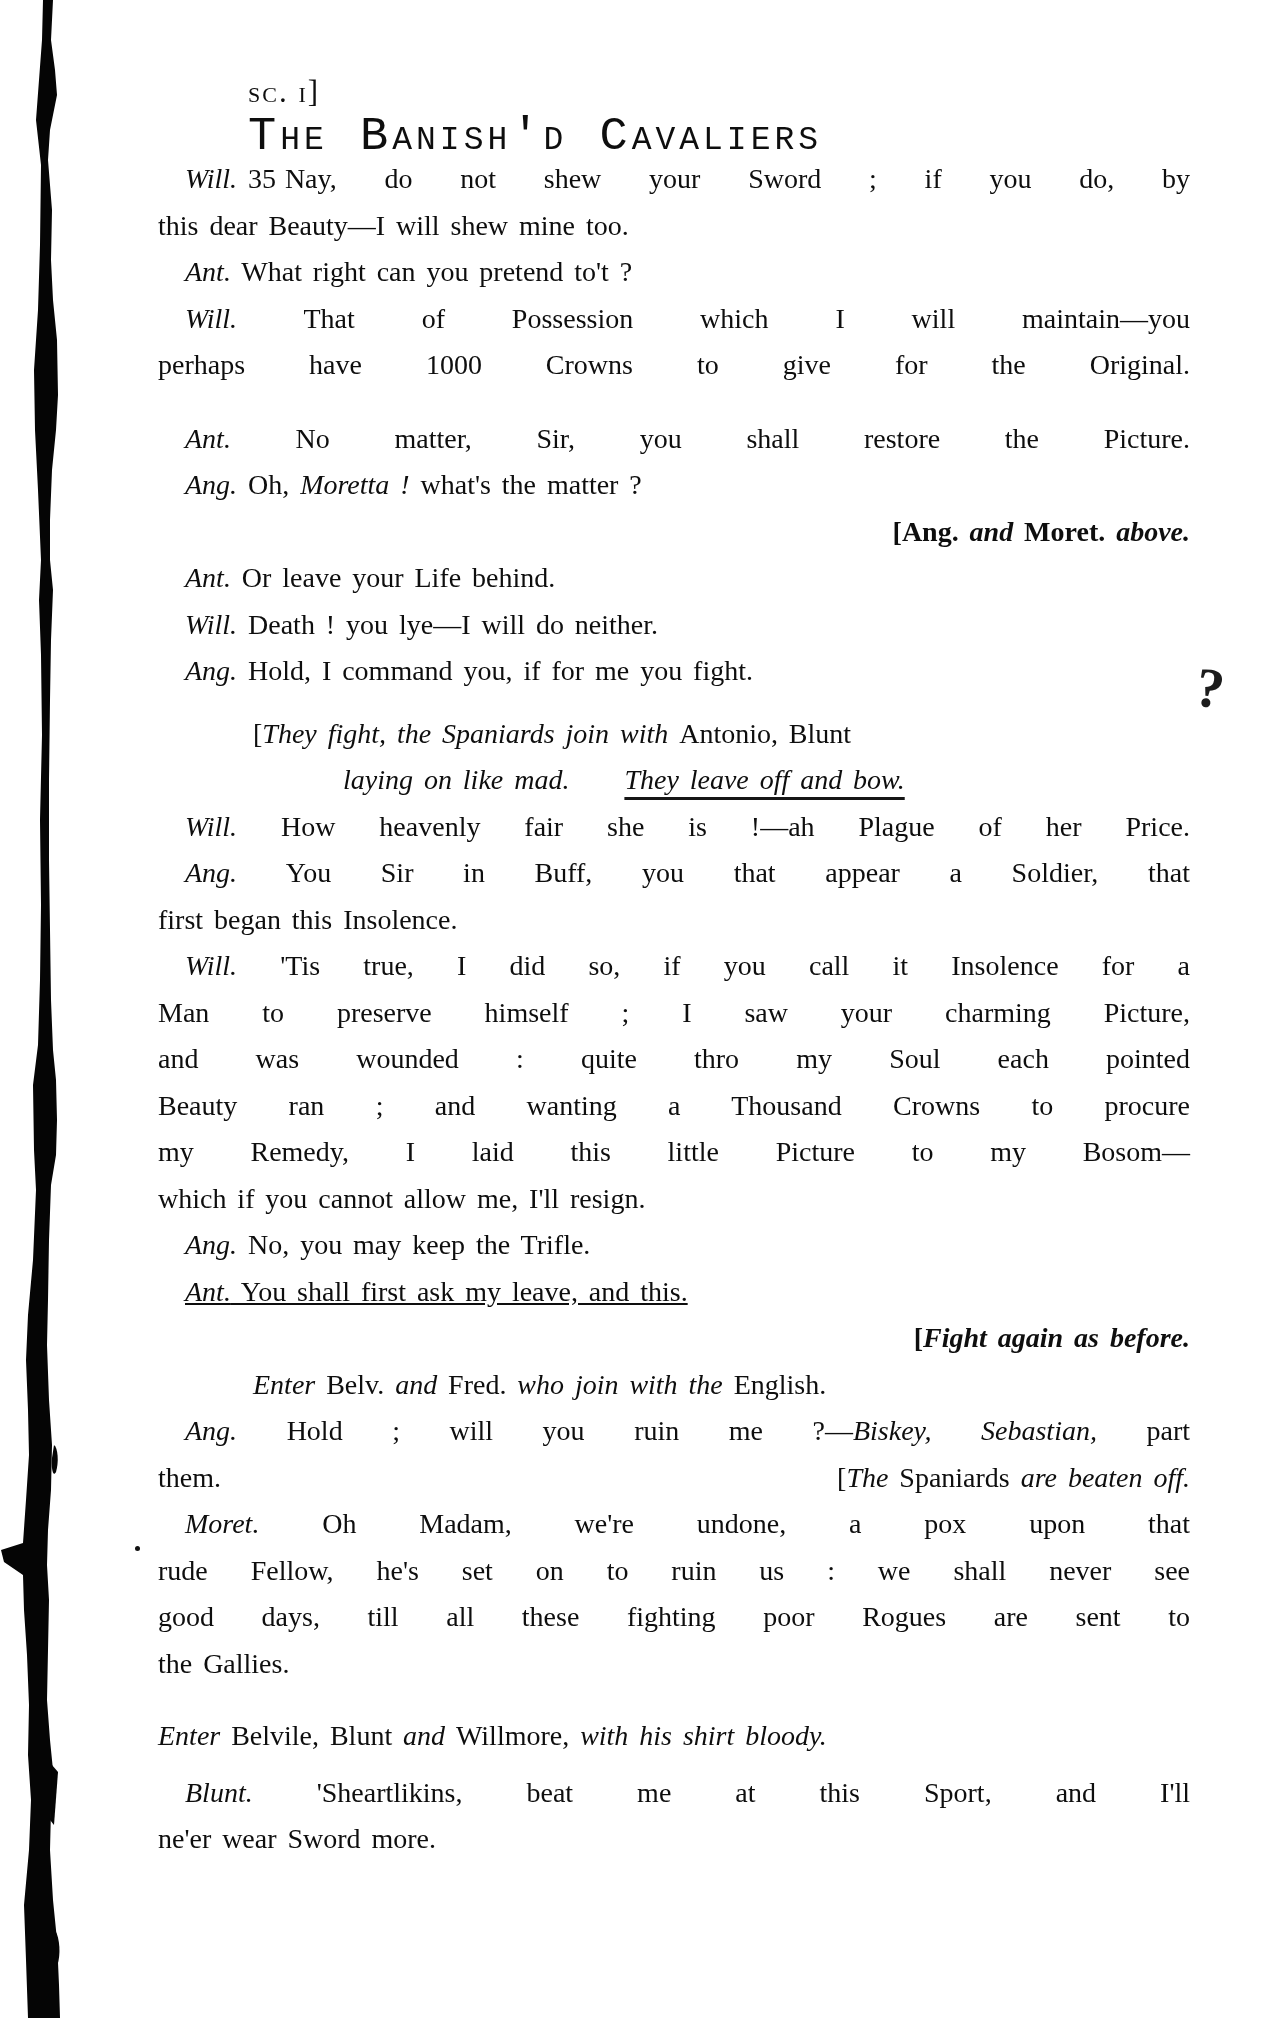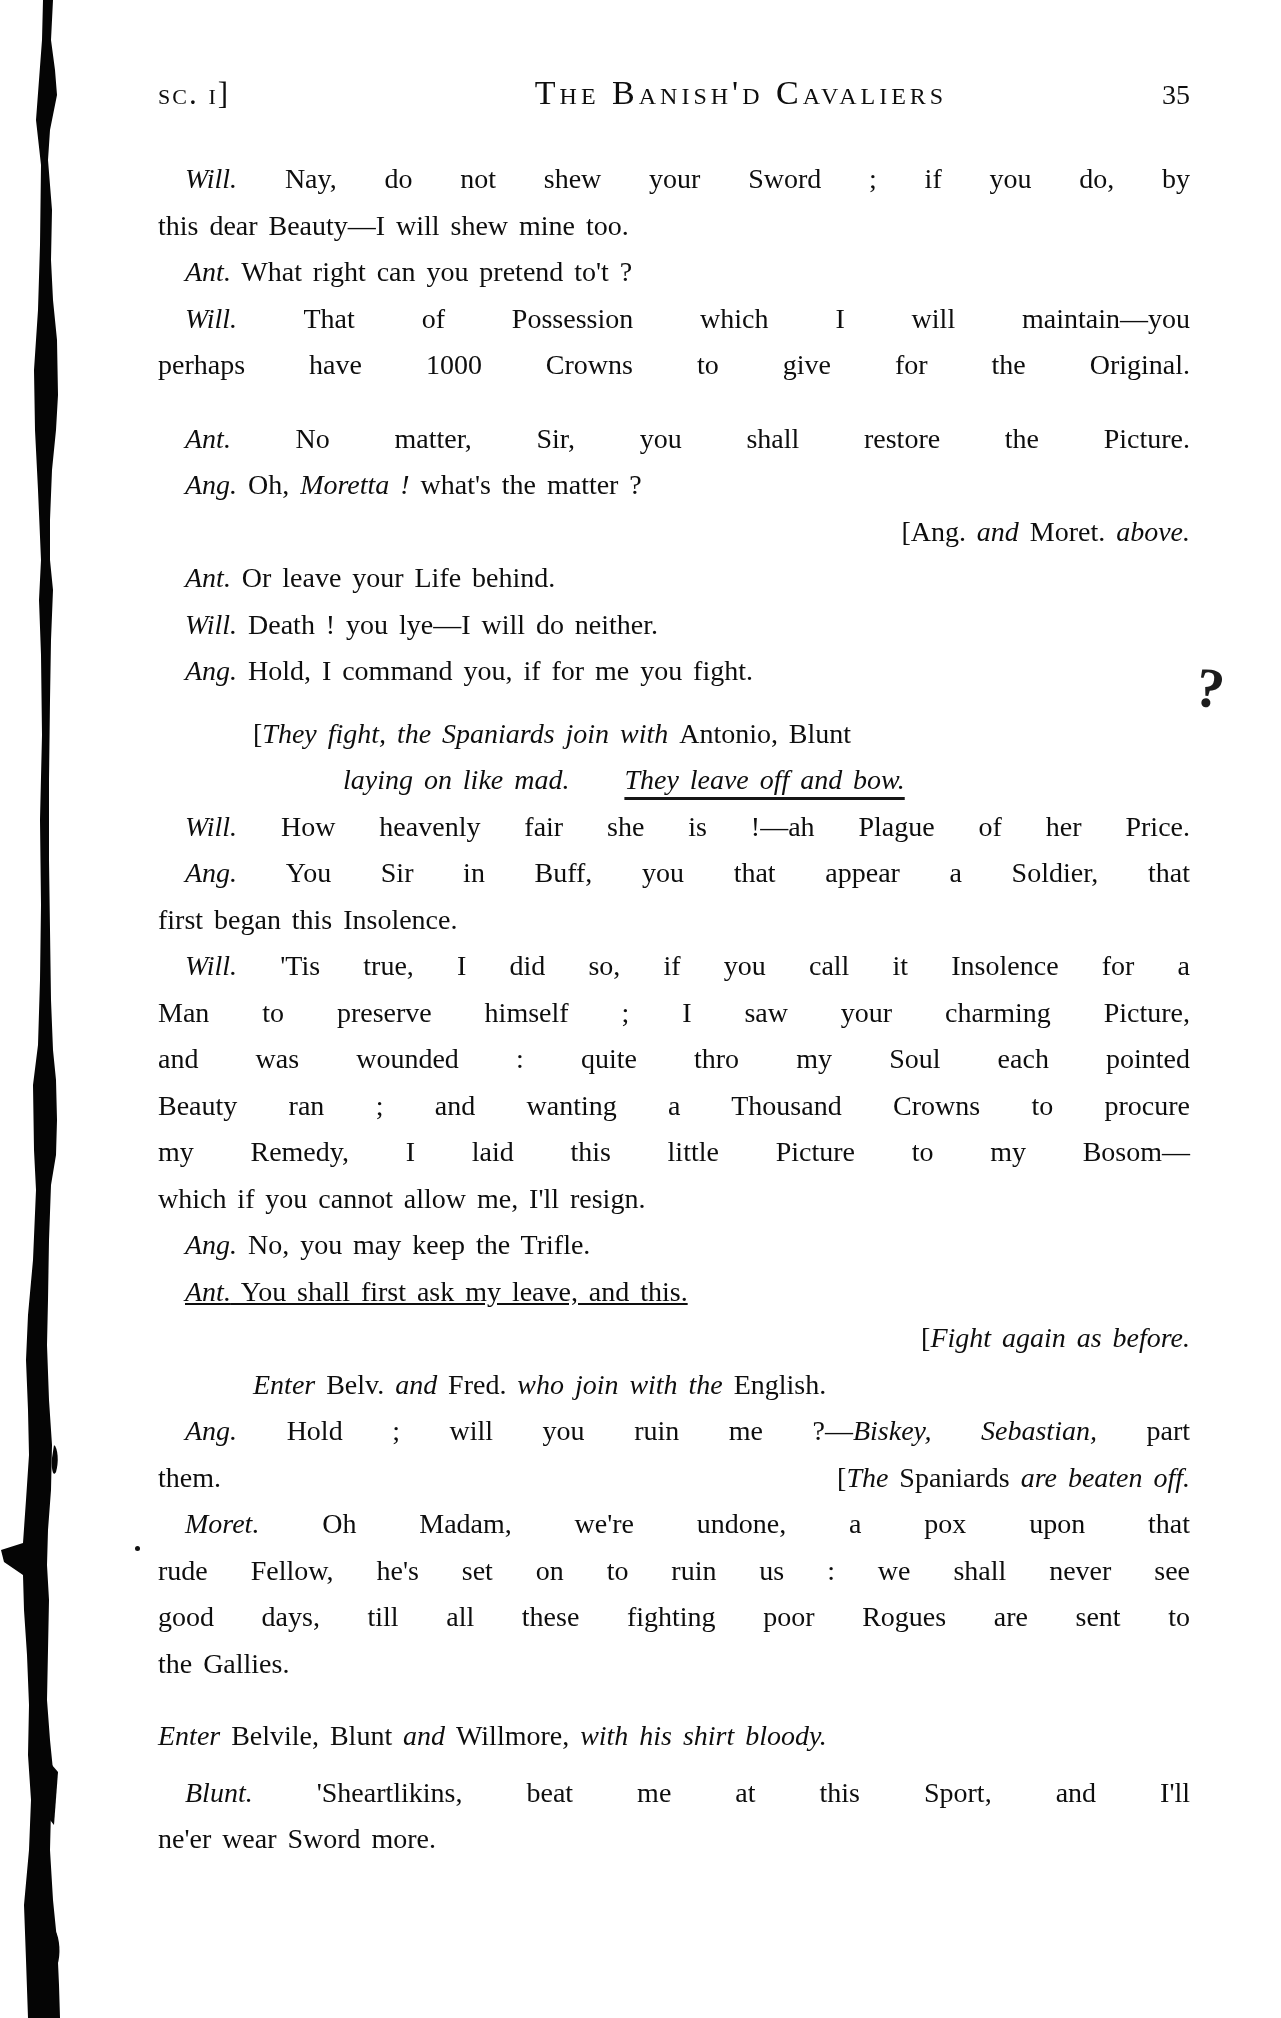--- a/index.html
+++ b/index.html
@@ -5,33 +5,33 @@
   html,body { margin:0; padding:0; background:#e8e8e8; }
   #page {
     position:relative; width:1281px; height:2018px;
     background:#ffffff; overflow:hidden;
     font-family:"Liberation Serif","DejaVu Serif",serif;
     color:#0e0e0e;
   }
   
   #header {
     position:absolute; left:158px; top:74px; width:1032px;
-    display:flex; justify-content:space-between; align-items:baseline;
+    display:flex; justify-content:space-between; align-items:baseline;flex-direction:column;
   }
   #scene-label { font-variant:small-caps; font-size:31px; letter-spacing:2px; }
-  #page-title  { font-variant:small-caps; font-size:34px; letter-spacing:4px; margin-left:90px; }
+  #page-title  { font-variant:small-caps; font-size:47px; letter-spacing:4px; margin-left:90px;font-family:Liberation Mono, monospace; }
   #page-number { font-size:28px; }
   
   #text-block {
     position:absolute; left:158px; top:156px; width:1032px;
     font-size:28px; line-height:46.5px; word-spacing:0.14em;
   }
   .line { min-height:46.5px; white-space:normal; }
   .justify { text-align:justify; text-align-last:justify; }
-  .right   { text-align:right; }
+  .right   { text-align:right;font-weight:bold; }
   .split   { display:flex; justify-content:space-between; }
   .tight   { word-spacing:0.02em; }
   .it { font-style:italic; }
   .ul { text-decoration:underline; text-decoration-thickness:3px; text-underline-offset:8px; text-decoration-color:#161616; }
   
   #margin-question {
     position:absolute; left:1196px; top:660px;
     font-size:56px; font-weight:600; color:#1c1c1c;
     transform:rotate(9deg); line-height:1;
   }

